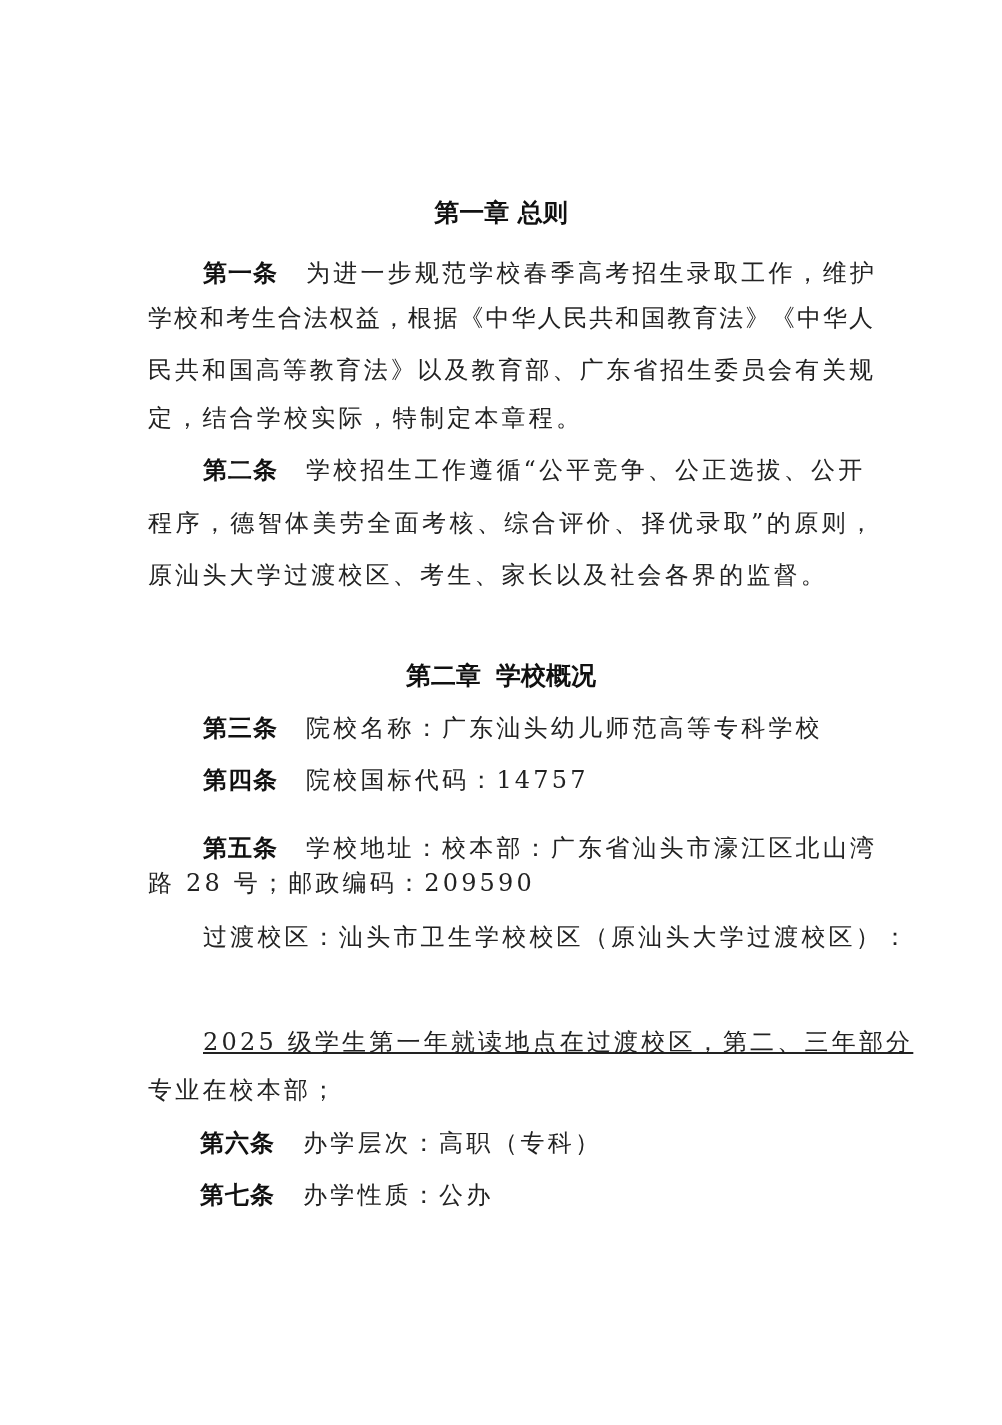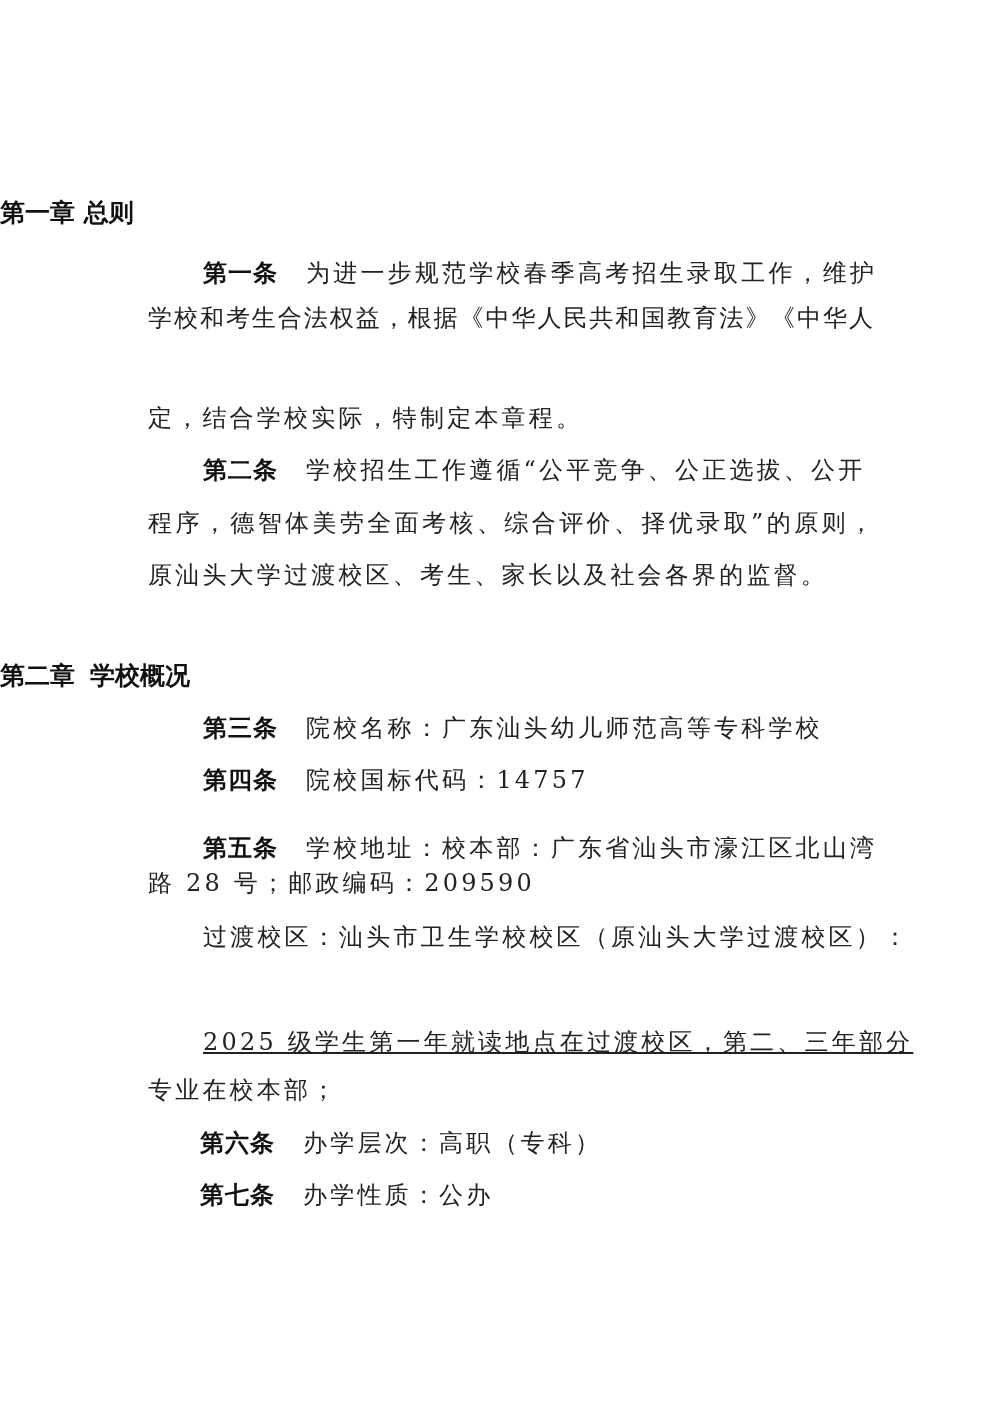--- a/index.html
+++ b/index.html
@@ -19,21 +19,21 @@
       position: absolute;
       left: 0; top: 0;
       width: 1002px;
       height: 1425px;
       background: #ffffff;
     }
     .heading {
       position: absolute;
       left: 0;
       width: 1002px;
-      text-align: left;
+      text-align: center;
       font-family: "DejaVu Sans", "Liberation Sans", sans-serif;
       font-weight: bold;
       font-size: 25px;
       line-height: 30px;
       color: #111;
     }
     .line {
       position: absolute;
       left: 148px;
       width: 725px;
@@ -61,20 +61,21 @@
 <body>
 
 <div class="page">
 
   <div class="heading" style="top:198px;">第一章 总则</div>
 
   <div class="line indent" style="top:250px; width:670px;margin-top:8px;">
     <span class="label">第一条</span><span>为进一步规范学校春季高考招生录取工作，维护</span>
   </div>
   <div class="line justify" style="top:303px;">学校和考生合法权益，根据《中华人民共和国教育法》《中华人</div>
+  <div class="line justify" style="top:355px;">民共和国高等教育法》以及教育部、广东省招生委员会有关规</div>
   <div class="line" style="top:403px;">定，结合学校实际，特制定本章程。</div>
 
   <div class="line indent" style="top:455px; width:670px;">
     <span class="label">第二条</span><span>学校招生工作遵循“公平竞争、公正选拔、公开</span>
   </div>
   <div class="line justify" style="top:508px;">程序，德智体美劳全面考核、综合评价、择优录取”的原则，</div>
   <div class="line" style="top:560px;">原汕头大学过渡校区、考生、家长以及社会各界的监督。</div>
 
   <div class="heading" style="top:663px;font-family:Liberation Mono, monospace;">第二章 学校概况</div>
 

